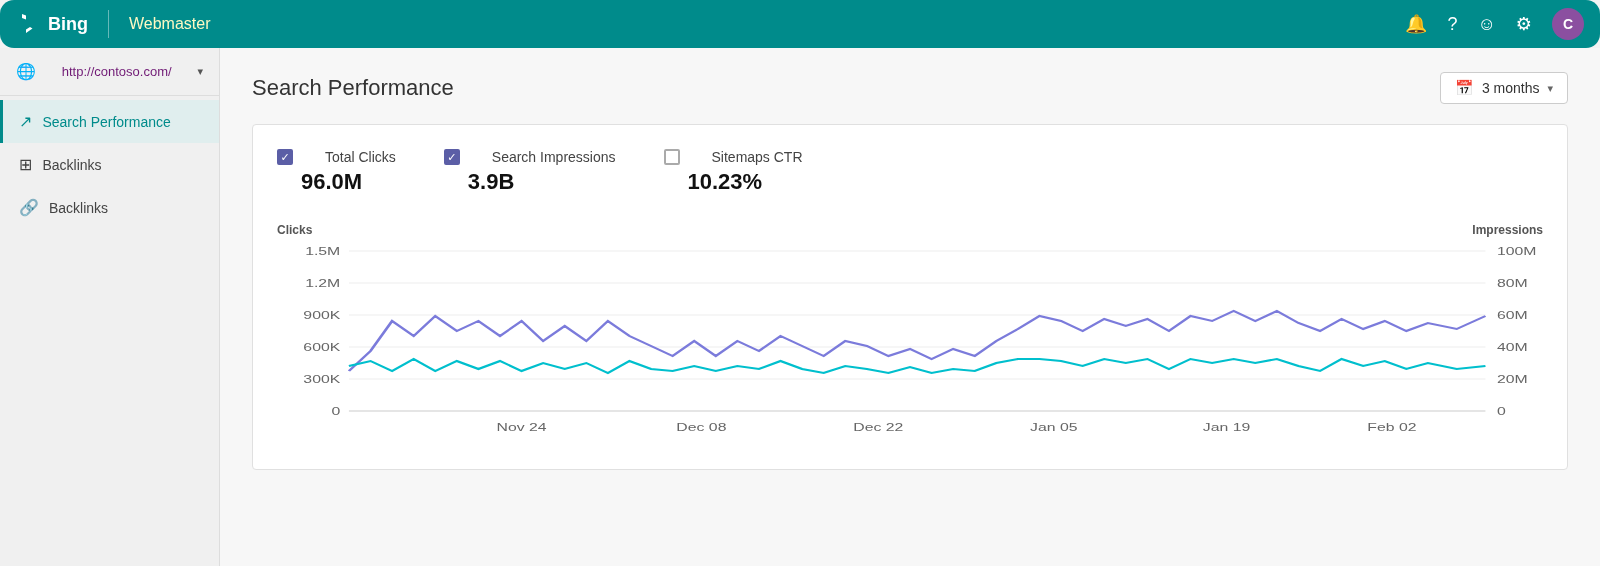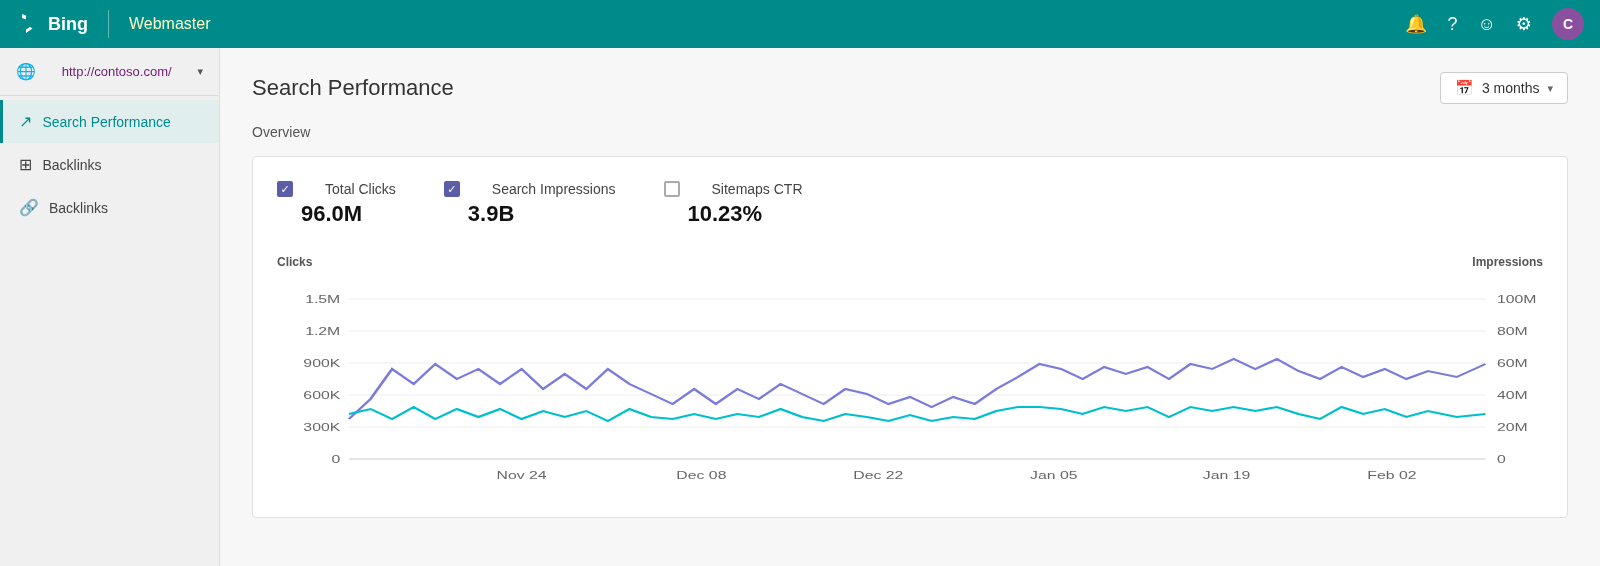--- a/index.html
+++ b/index.html
@@ -7,20 +7,21 @@
 
     
     .topnav {
       height: 48px;
       background: #008B8B;
       display: flex;
       align-items: center;
       padding: 0 16px;
       color: white;
       gap: 12px;
+      border-radius: 14px;
     }
     .topnav-logo { display: flex; align-items: center; gap: 8px; }
     .topnav-logo svg { width: 24px; height: 24px; }
     .topnav-brand { font-size: 18px; font-weight: 600; color: white; }
     .topnav-divider { width: 1px; height: 28px; background: rgba(255,255,255,0.4); margin: 0 8px; }
     .topnav-app { font-size: 16px; color: #fef9c3; }
     .topnav-right { margin-left: auto; display: flex; align-items: center; gap: 20px; }
     .topnav-icon { color: white; font-size: 18px; cursor: pointer; }
     .topnav-avatar {
       width: 32px; height: 32px; border-radius: 50%;
@@ -119,21 +120,21 @@
     .metric-checkbox.unchecked { background: white; border-color: #aaa; }
     .metric-checkbox-check { color: white; font-size: 11px; line-height: 1; }
     .metric-label { font-size: 14px; color: #444; margin-left: 24px; }
     .metric-value { font-size: 22px; font-weight: 700; color: #111; padding-left: 24px; }
 
     
     .chart-area { position: relative; }
     .chart-axes-labels {
       display: flex;
       justify-content: space-between;
-      margin-bottom: 20px;
+      margin-bottom: 4px;
     }
     .chart-y-label { font-size: 12px; color: #555; font-weight: 600; }
 
     svg.chart { width: 100%; height: 200px; }
   </style>
 </head>
 <body>
 
 <nav class="topnav">
   <div class="topnav-logo">
@@ -181,21 +182,20 @@
   <main class="main">
     <div class="main-header">
       <h1 class="page-title">Search Performance</h1>
       <button class="date-filter">
         <span class="date-filter-icon">📅</span>
         <span>3 months</span>
         <span style="font-size:11px; color:#666;">▾</span>
       </button>
     </div>
 
-    <div class="overview-label">Overview</div>
 
     <div class="chart-card">
 
       <div class="metrics-row">
         <div class="metric-item">
           <div class="metric-header">
             <div class="metric-checkbox checked">
               <span class="metric-checkbox-check">✓</span>
             </div>
             <span class="metric-label">Total Clicks</span>

